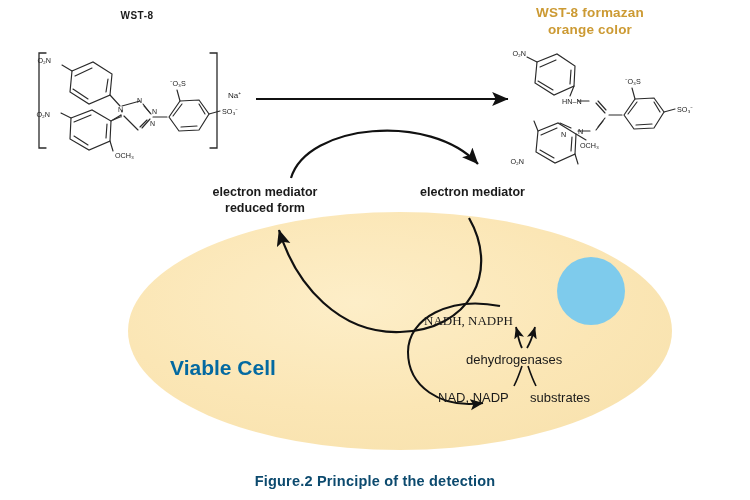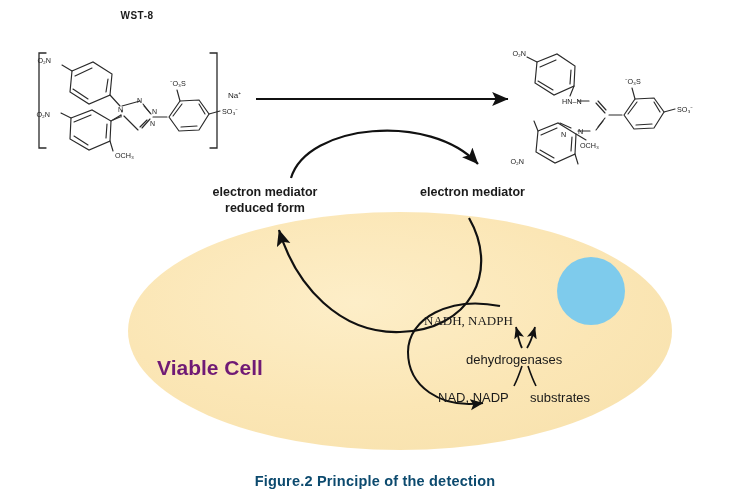--- a/index.html
+++ b/index.html
@@ -62,24 +62,24 @@
   }
   #mediator-pms {
     left: 420px; top: 185px;
     width: 160px;
     text-align: left;
     font-size: 12.5px;
     font-weight: bold;
   }
 
   #viable-cell {
-    left: 157px; top: 355px;
+    left: 170px; top: 355px;
     font-size: 21px;
     font-weight: bold;
-    color: #701a75;
+    color: #0369a1;
   }
 
   #nadh-label   { left: 424px; top: 313px; font-size: 13px; font-family: Liberation Serif, serif; }
   #nad-label    { left: 438px; top: 390px; font-size: 13px; }
   #dehydro-label{ left: 466px; top: 352px; font-size: 13px; }
   #substrates-label { left: 530px; top: 390px; font-size: 13px; }
 
   #caption {
     left: 0; top: 472px;
     width: 750px;
@@ -254,20 +254,24 @@
     <path d="M500,306 C450,296 408,318 408,352 C408,386 440,409 483,403" stroke="#111" stroke-width="2.0" fill="none" marker-end="url(#ah-sm)"></path>
 
     <path d="M522,348 C518,340 518,334 516,327" stroke="#111" stroke-width="1.8" fill="none" marker-end="url(#ah-sm)"></path>
     <path d="M527,348 C532,340 533,334 535,327" stroke="#111" stroke-width="1.8" fill="none" marker-end="url(#ah-sm)"></path>
     <path d="M514,386 C518,378 520,372 522,366" stroke="#111" stroke-width="1.6" fill="none"></path>
     <path d="M536,386 C532,378 530,372 528,366" stroke="#111" stroke-width="1.6" fill="none"></path>
   </svg>
 
   <div class="lbl" id="wst8-title">WST-8</div>
 
+  <div class="lbl" id="formazan-title">
+    <span>WST-8 formazan</span>
+    <span class="line2">orange color</span>
+  </div>
 
   <div class="lbl" id="mediator-reduced">
     <div>electron mediator</div>
     <div>reduced form</div>
   </div>
 
   <div class="lbl" id="mediator-pms">
     <div>electron mediator</div>
   </div>
 

